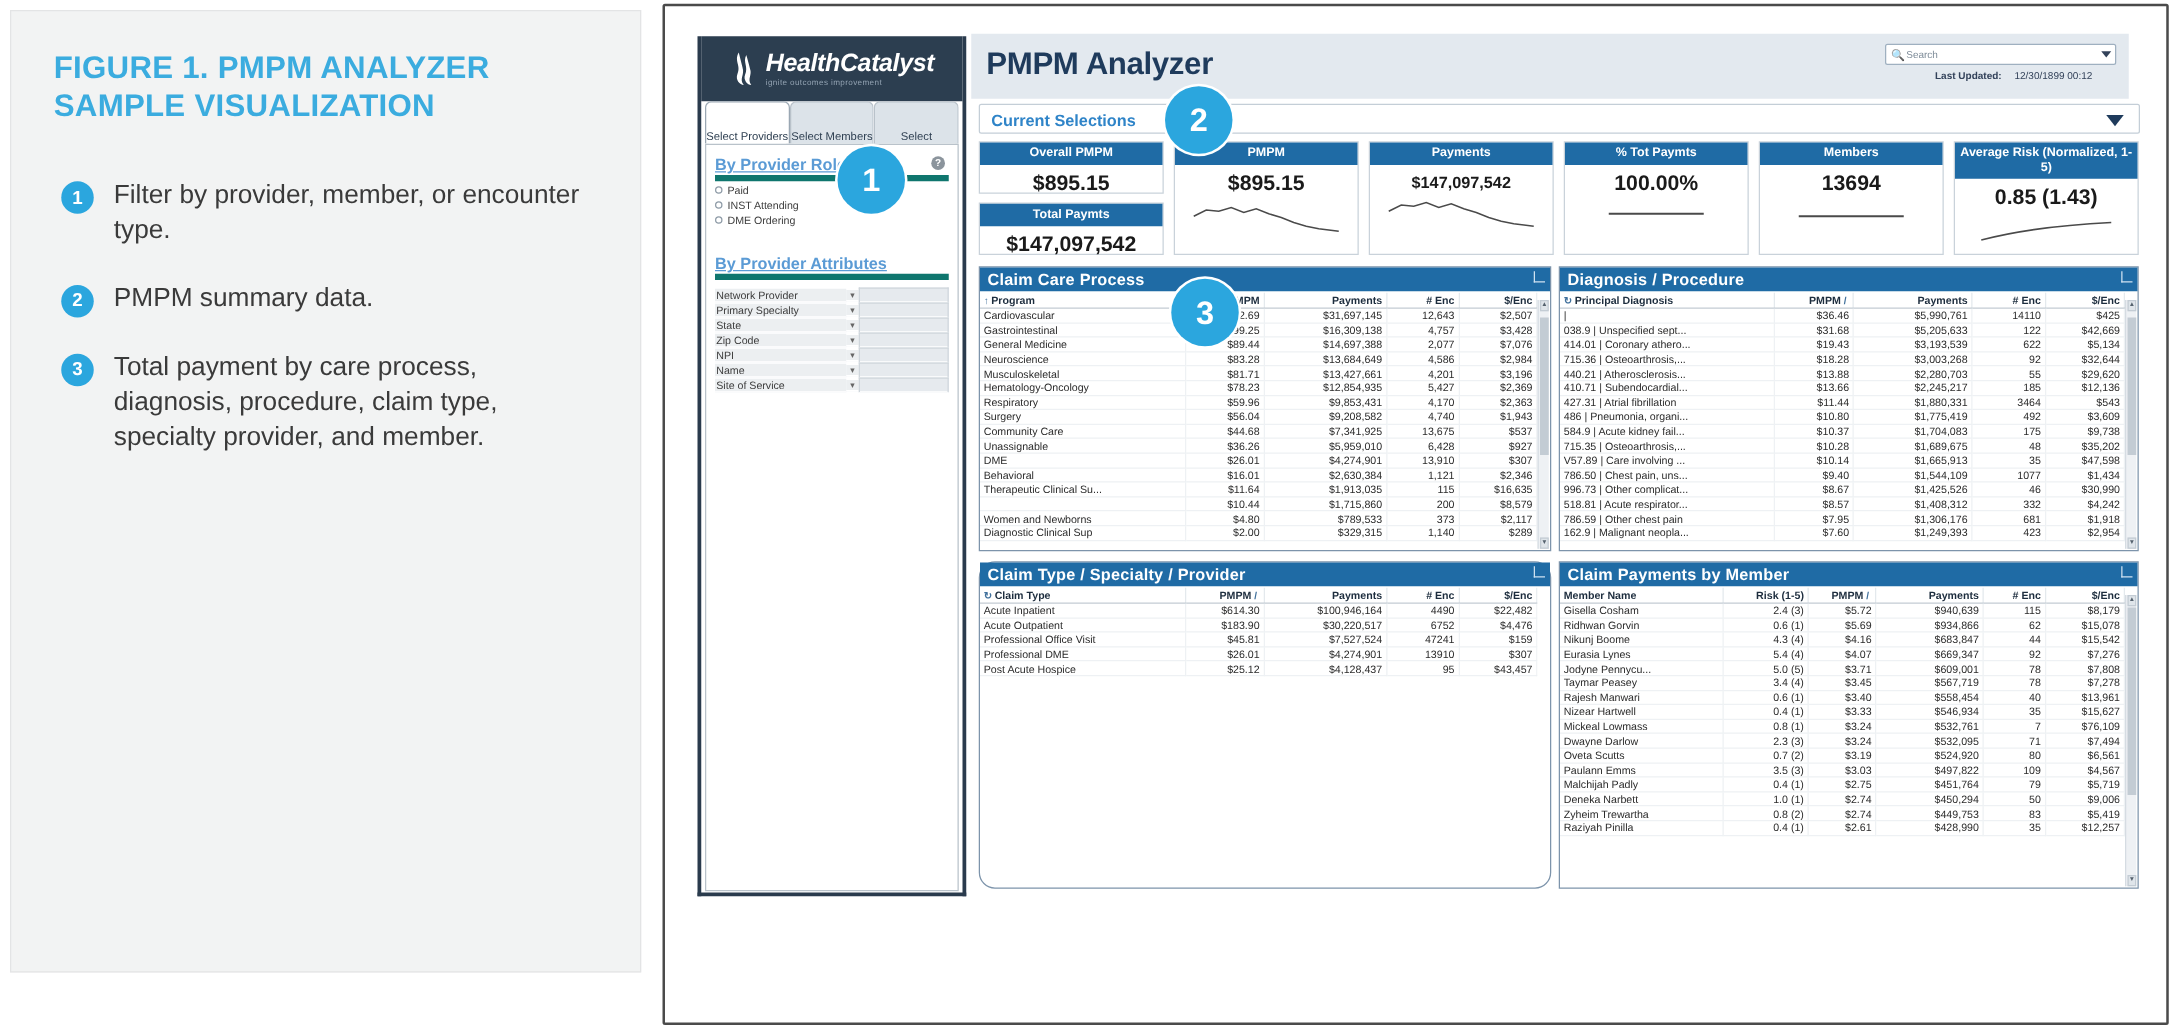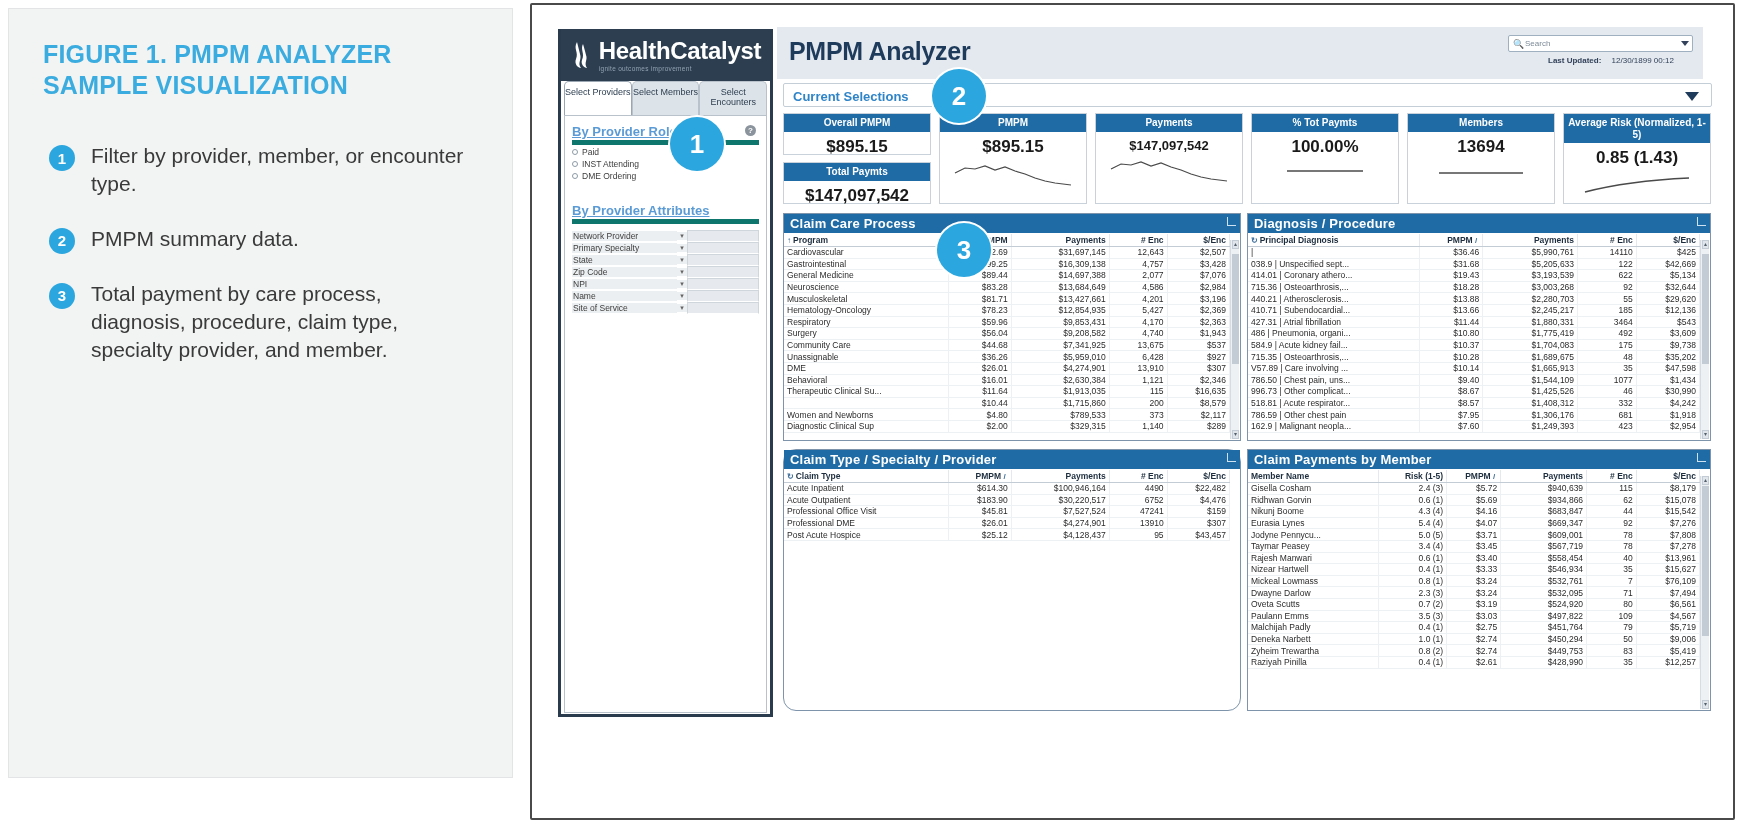--- a/index.html
+++ b/index.html
@@ -46,29 +46,29 @@
   
   #filter-pane{
     position:absolute; left:0; top:2px; width:215px; height:688px;
     background:#ffffff; border:3px solid #2a3b4d; border-top:none;
   }
   #hc-logo-bar{
     position:absolute; left:0; top:0; width:209px; height:52px;
     background:#2c3e50; display:flex; align-items:center; justify-content:center;
   }
   .hc-flame{ width:22px; height:30px; margin-right:7px; position:relative; }
-  #hc-name{ color:#ffffff; font-size:24px; font-weight:bold; letter-spacing:-.3px; line-height:1; }
+  #hc-name{ color:#ffffff; font-size:20px; font-weight:bold; letter-spacing:-.3px; line-height:1;font-style:italic; }
   #hc-tag{ color:#93a3b3; font-size:6.5px; letter-spacing:.3px; margin-top:2px; }
 
   #tabs{ position:absolute; left:3px; top:52px; width:203px; height:34px; display:flex; }
   .tab{
     flex:1; margin-right:0; border:1px solid #b9c2ca; border-bottom:none;
     border-radius:5px 5px 0 0; background:#dce3e9;
     font-size:9px; color:#2d3e50; text-align:center; line-height:1.15;
-    padding-top:5px;
+    padding-top:22px;
   }
   .tab.active{ background:#ffffff; border-color:#9aa7b3; }
 
   #filter-body{
     position:absolute; left:3px; top:86px; width:203px; height:598px;
     background:#ffffff; border:1px solid #b9c2ca; padding:8px 7px 0 7px;
   }
   .grp-head{ color:#5b9bd5; font-size:13px; font-weight:bold; border-bottom:5px solid #0f766e; padding-bottom:1px;text-decoration:underline; }
   .radio-row{ font-size:8.5px; color:#3c3c3c; margin-top:2px; display:flex; align-items:center; }
   .radio-dot{ width:6px; height:6px; border:1px solid #8d9aa6; border-radius:50%; margin-right:4px; background:#fff; }

